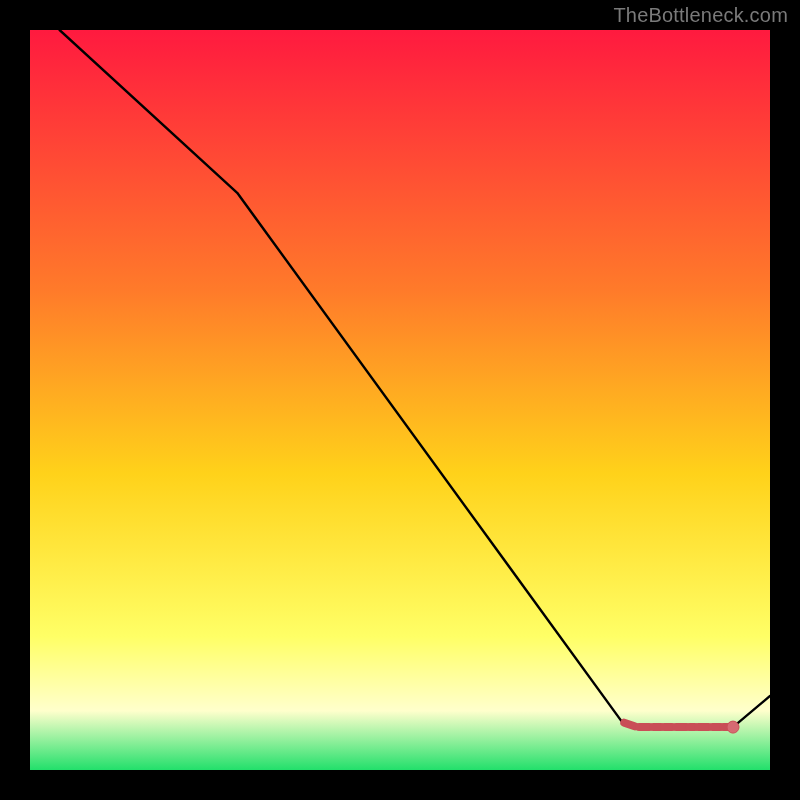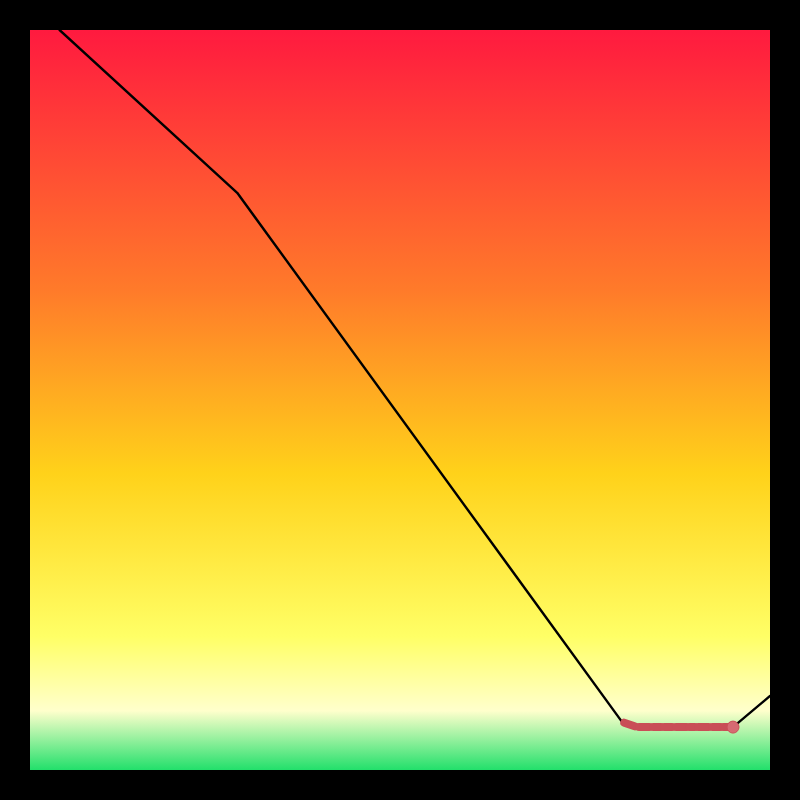--- a/index.html
+++ b/index.html
@@ -31,20 +31,21 @@
     top: 30px;
     width: 740px;
     height: 740px;
   }
   svg { display: block; }
 </style>
 </head>
 <body>
 
 <div class="stage">
+  <div class="watermark">TheBottleneck.com</div>
 
   <div class="plot">
     <svg id="chart-svg" width="740" height="740" viewBox="0 0 740 740">
       <defs>
         <linearGradient id="bg-grad" x1="0" y1="0" x2="0" y2="1">
           <stop id="g0" offset="0%" stop-color="#ff1a3f"></stop>
           <stop id="g1" offset="35%" stop-color="#ff7a2a"></stop>
           <stop id="g2" offset="60%" stop-color="#ffd21a"></stop>
           <stop id="g3" offset="82%" stop-color="#ffff66"></stop>
           <stop id="g4" offset="92%" stop-color="#ffffcc"></stop>

